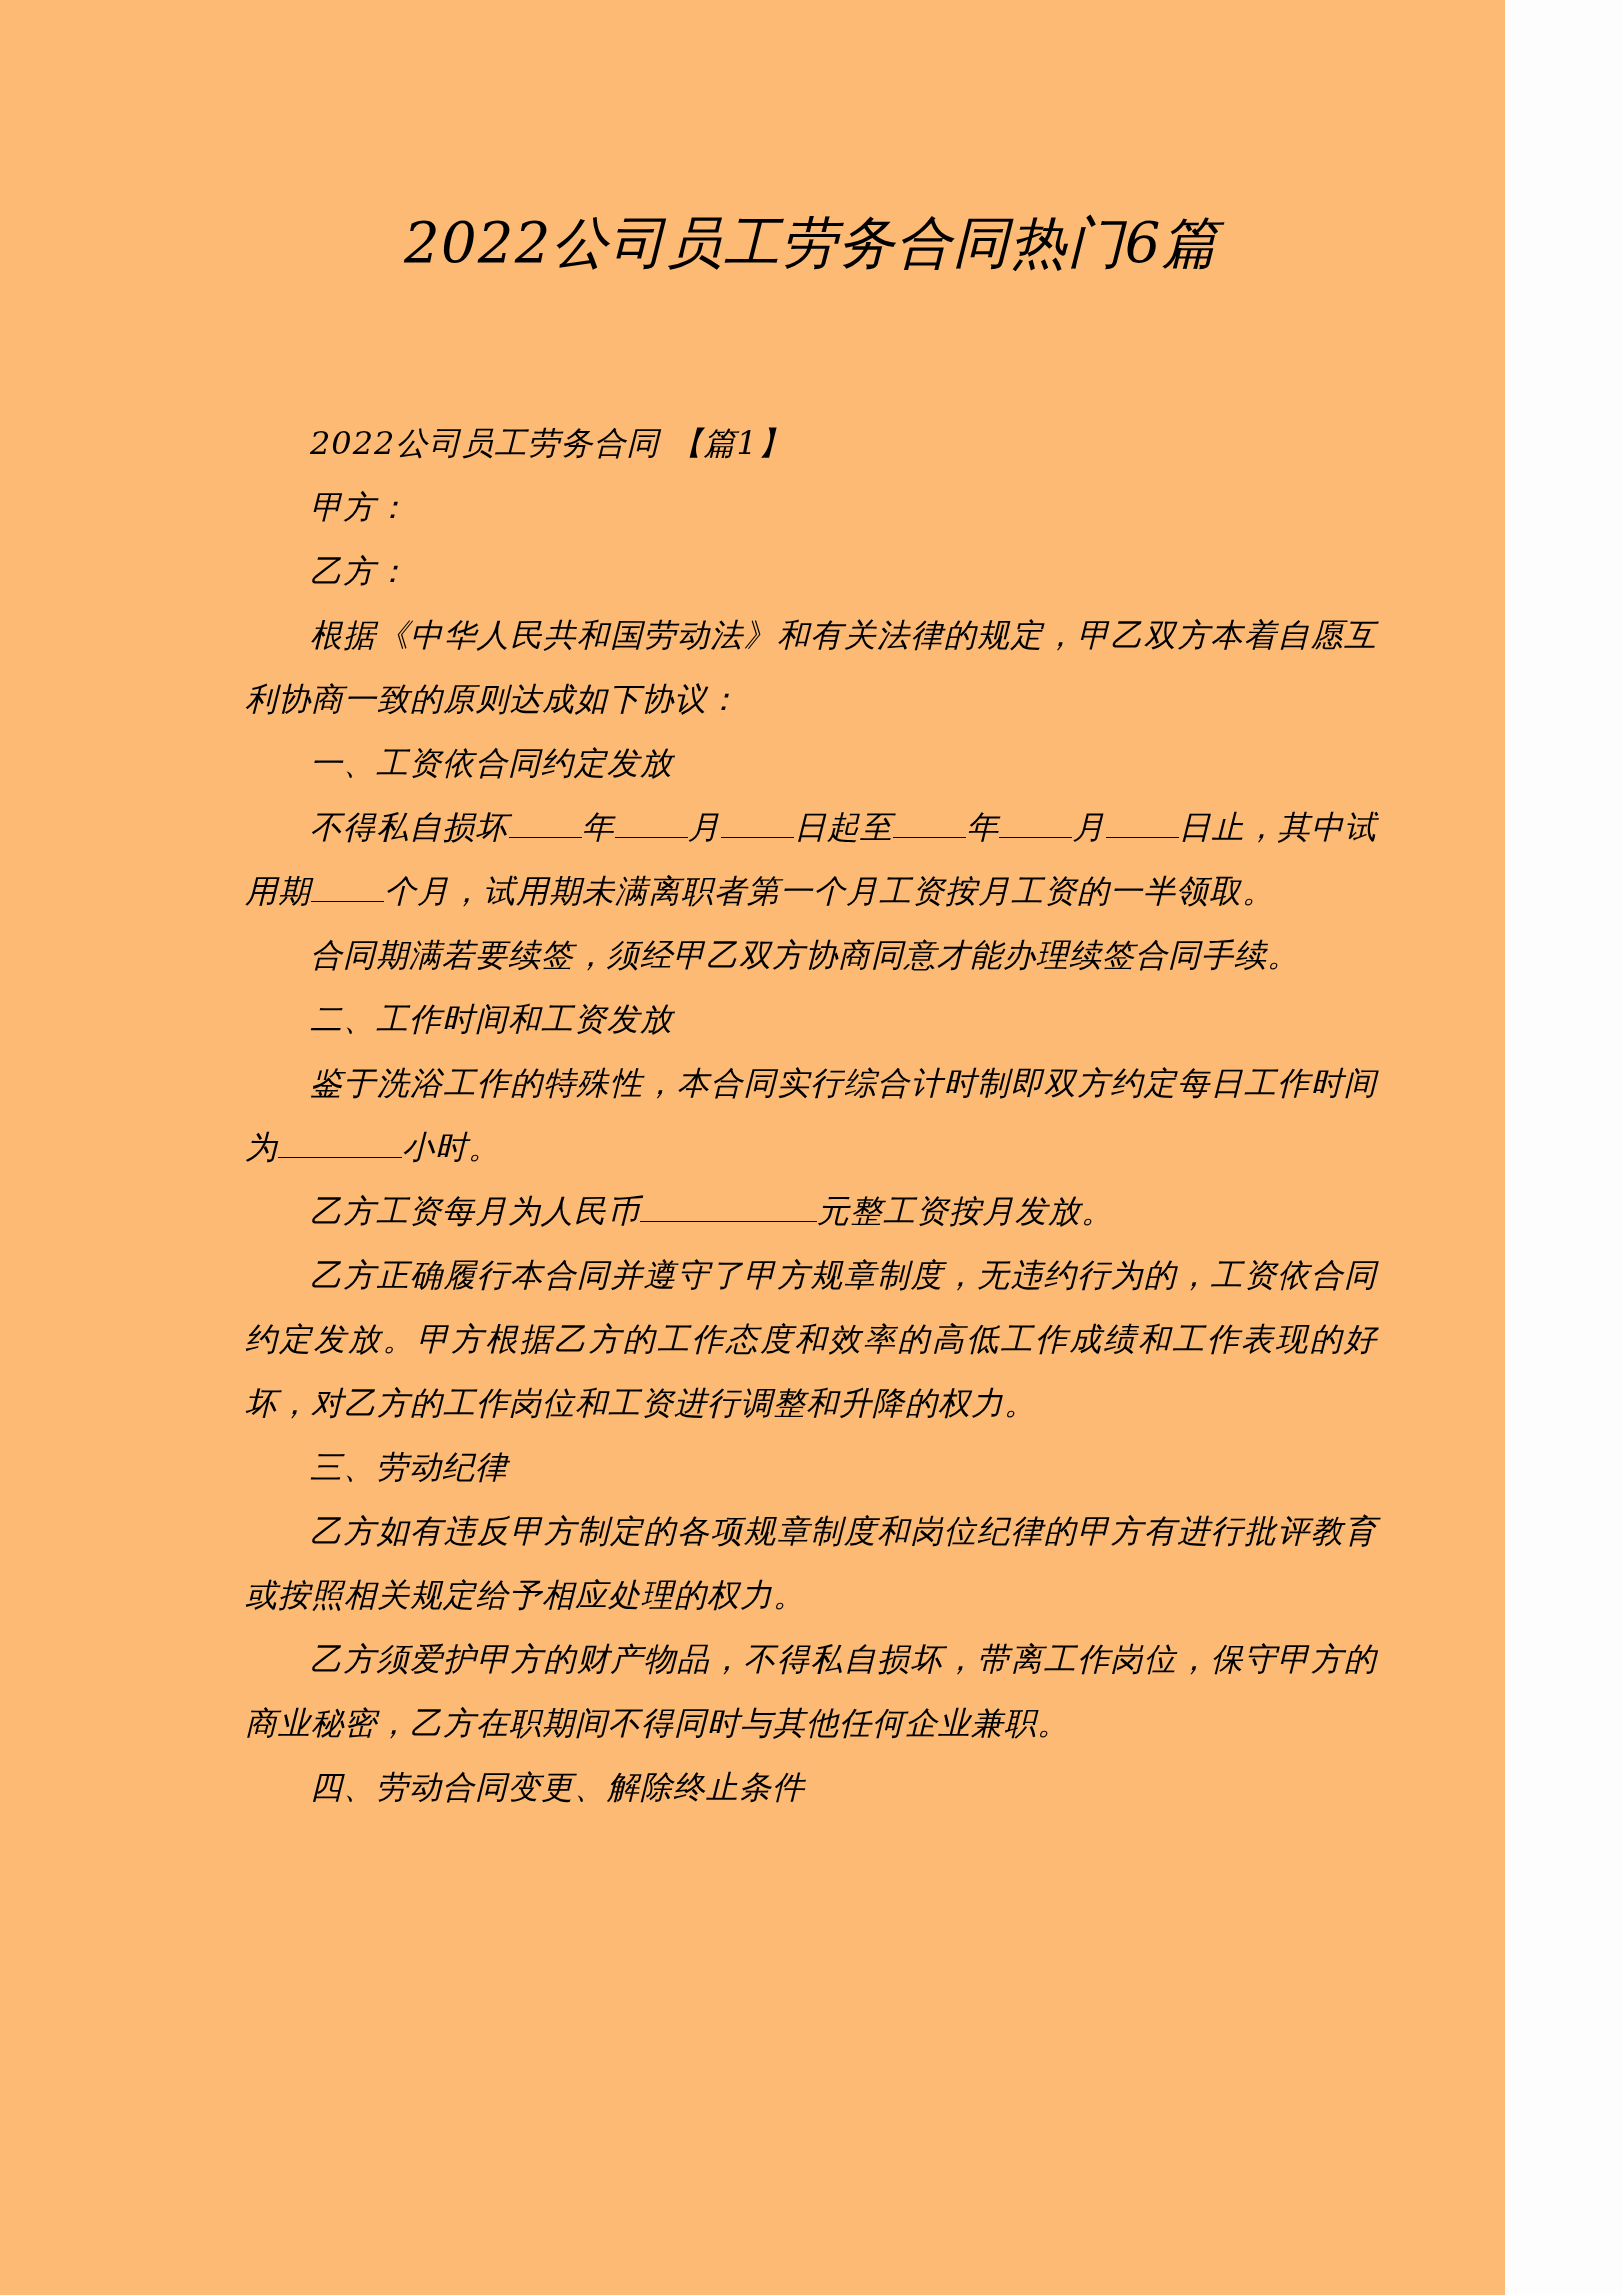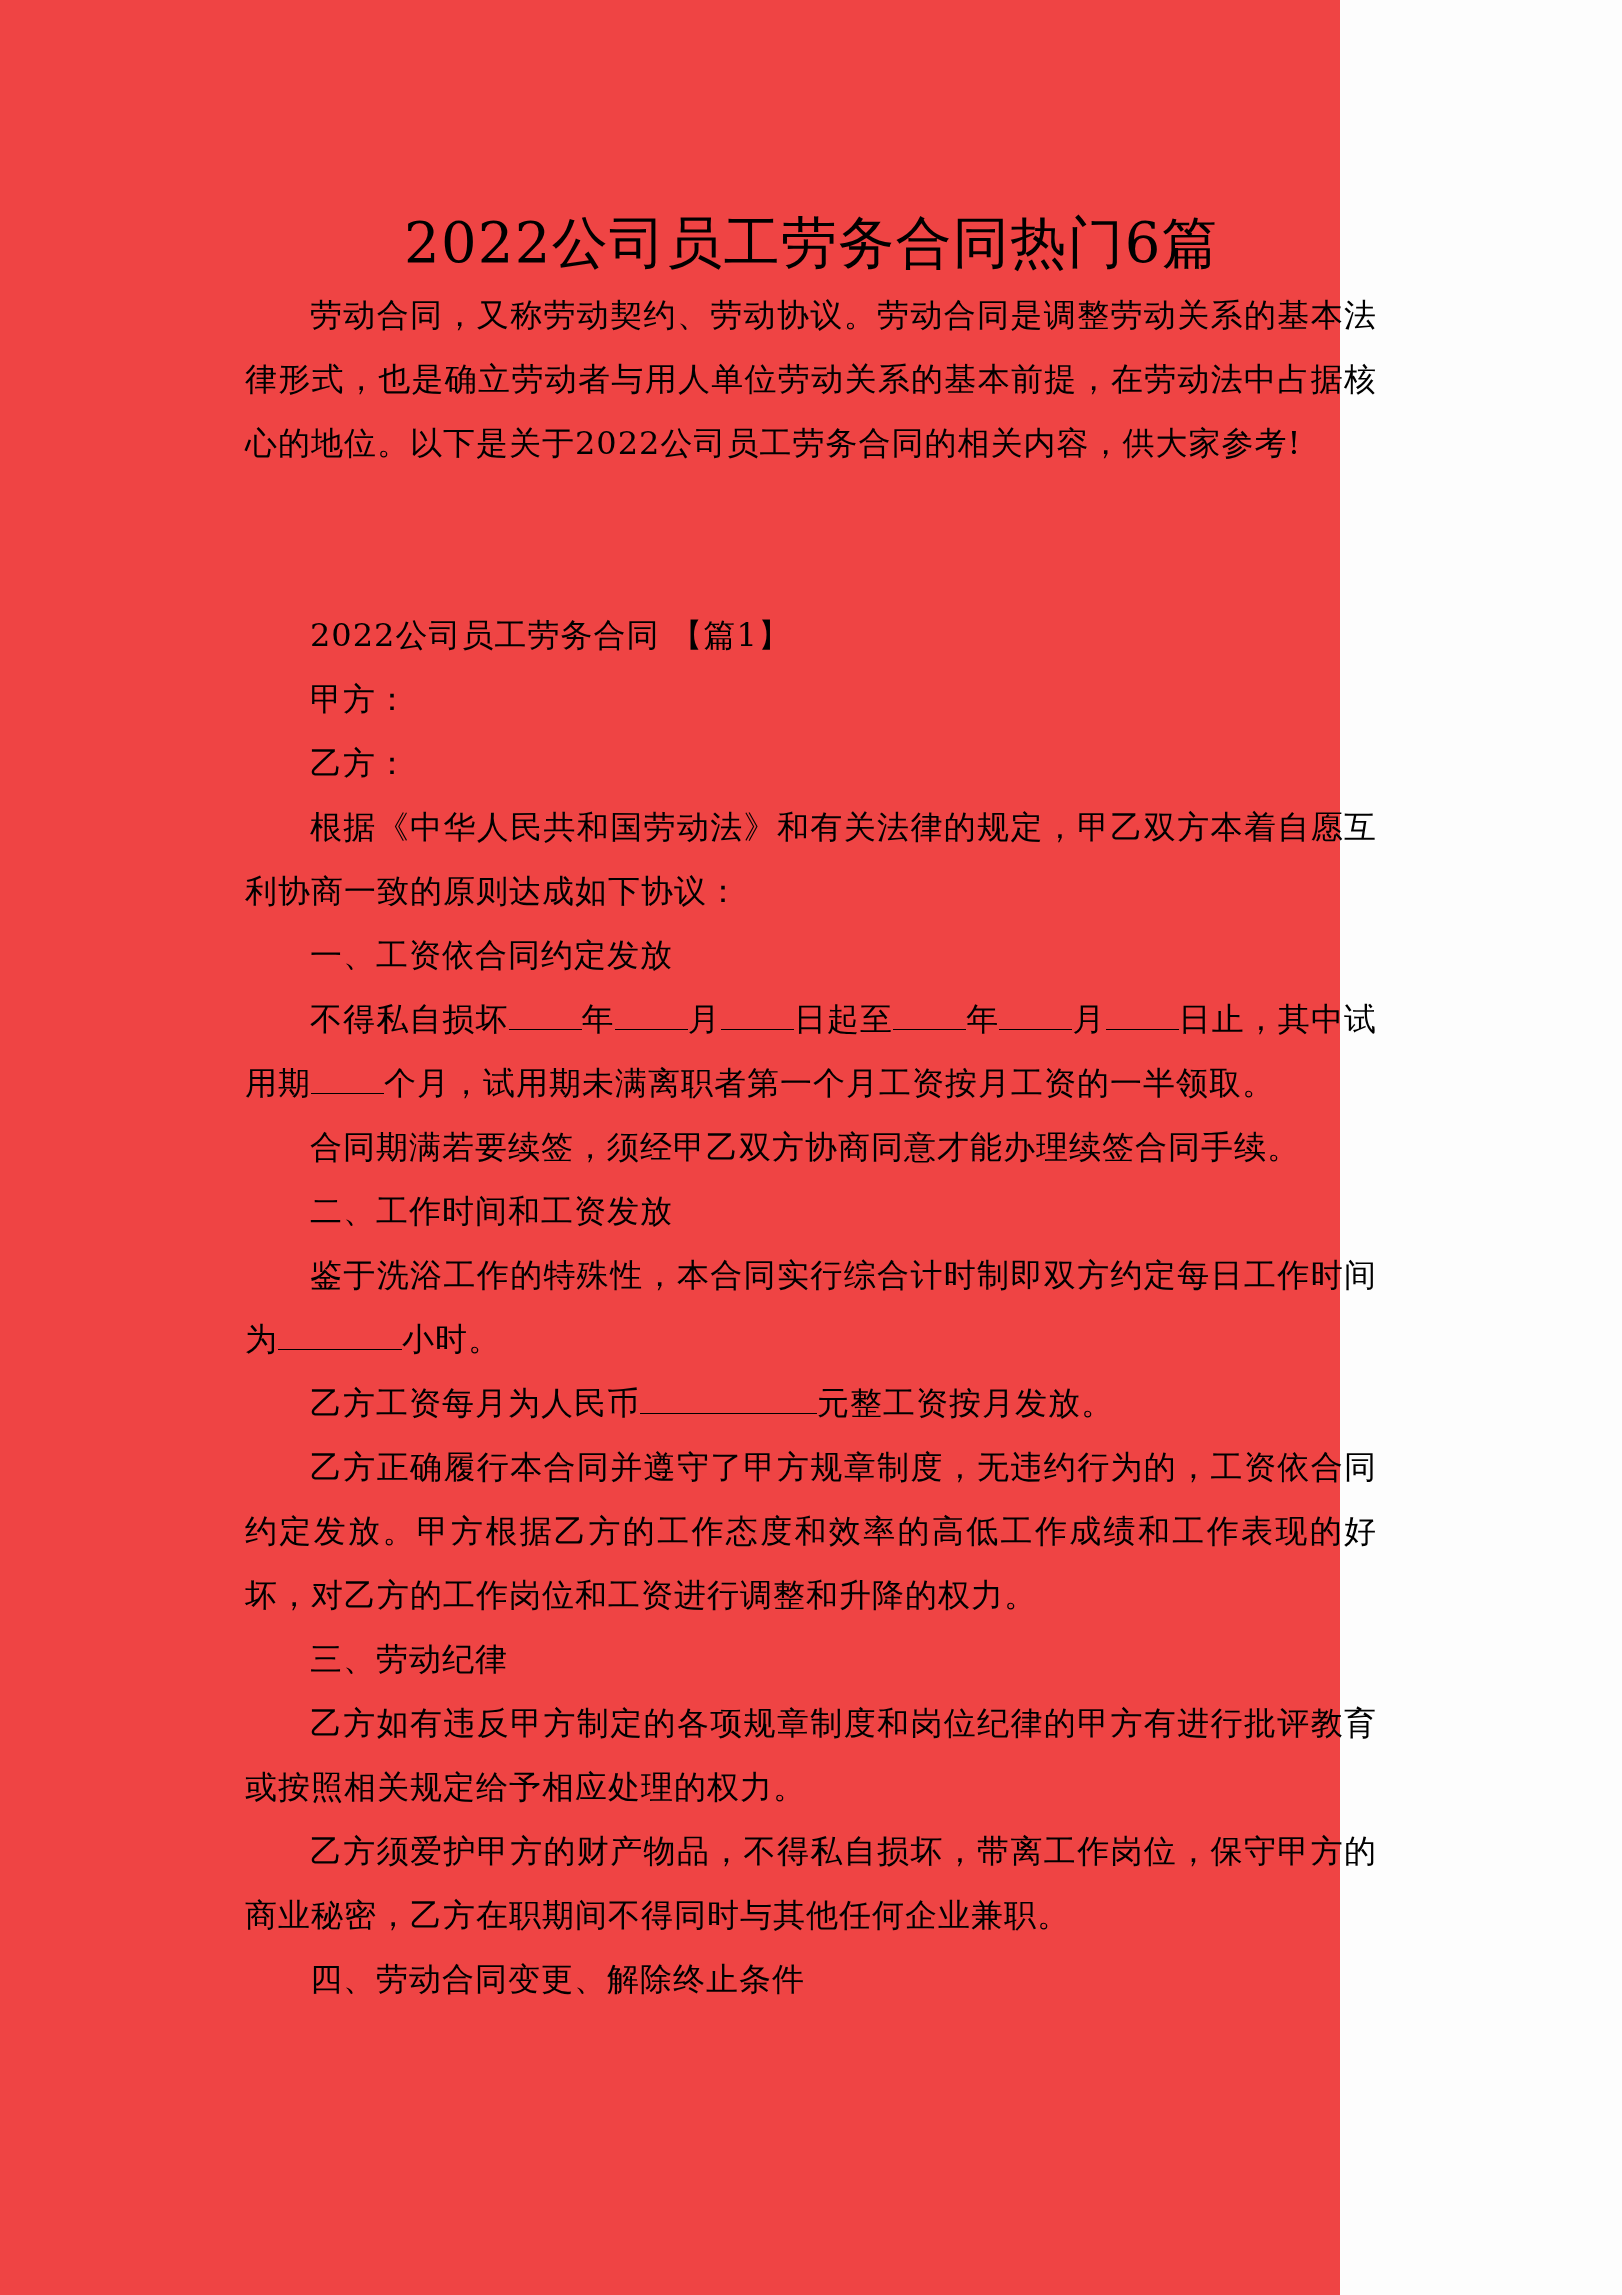--- a/index.html
+++ b/index.html
@@ -11,23 +11,24 @@
     width: 1623px;
     height: 2295px;
     position: relative;
     overflow: hidden;
     font-family: "DejaVu Serif", "Liberation Serif", serif;
     color: #000;
   }
   .page {
     position: absolute;
     left: 0; top: 0;
-    width: 1340px;
+    width: 1505px;
     height: 2295px;
-    background: #ef4444;
+    background: #fdba74;
+    font-style: italic;
   }
   .title {
     position: absolute;
     left: 0;
     top: 203px;
     width: 1623px;
     text-align: center;
     font-size: 56px;
     line-height: 79px;
     letter-spacing: 1.3px;
@@ -62,21 +63,20 @@
 </style>
 </head>
 <body>
 
 <div class="page">
 
   <h1 class="title">2022公司员工劳务合同热门6篇</h1>
 
   <div class="body">
 
-    <p class="p">劳动合同，又称劳动契约、劳动协议。劳动合同是调整劳动关系的基本法律形式，也是确立劳动者与用人单位劳动关系的基本前提，在劳动法中占据核心的地位。以下是关于2022公司员工劳务合同的相关内容，供大家参考!</p>
 
     <div class="gap"></div>
 
     <p class="p">2022公司员工劳务合同 【篇1】</p>
     <p class="p">甲方：</p>
     <p class="p">乙方：</p>
     <p class="p">根据《中华人民共和国劳动法》和有关法律的规定，甲乙双方本着自愿互利协商一致的原则达成如下协议：</p>
 
     <p class="p">一、工资依合同约定发放</p>
 

